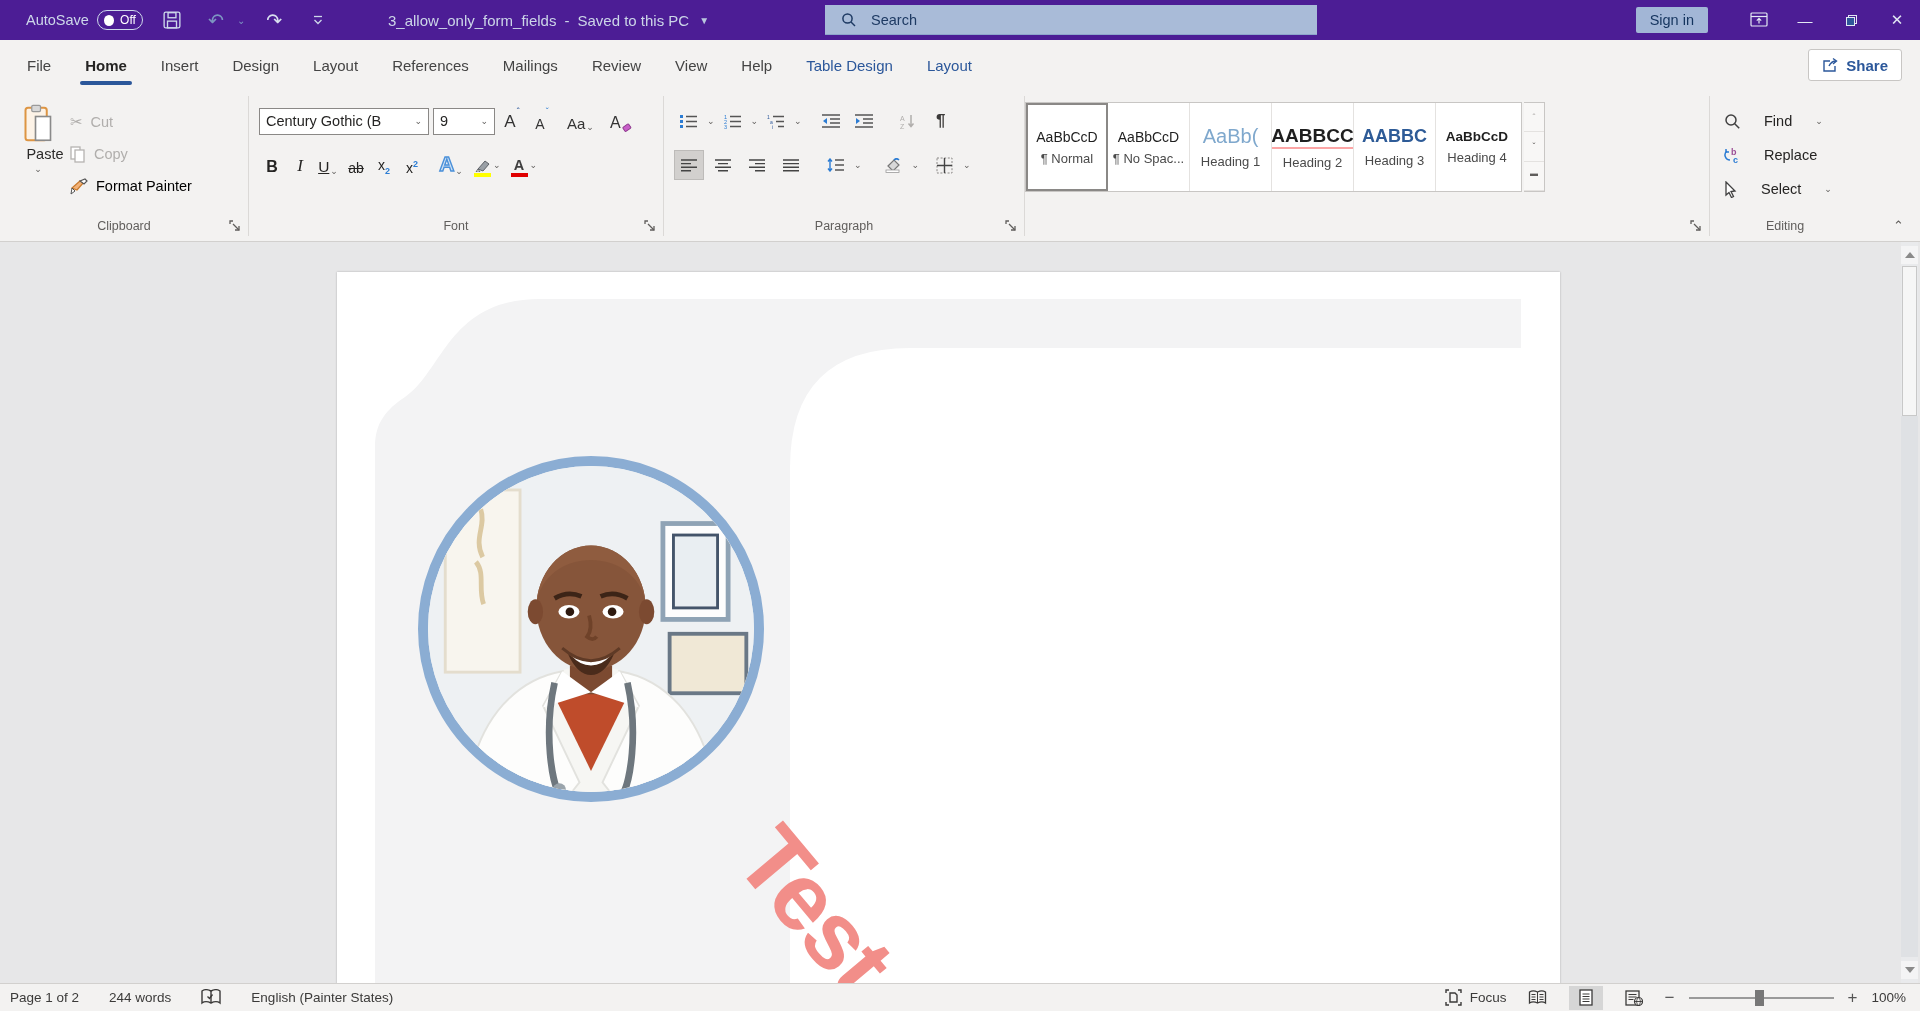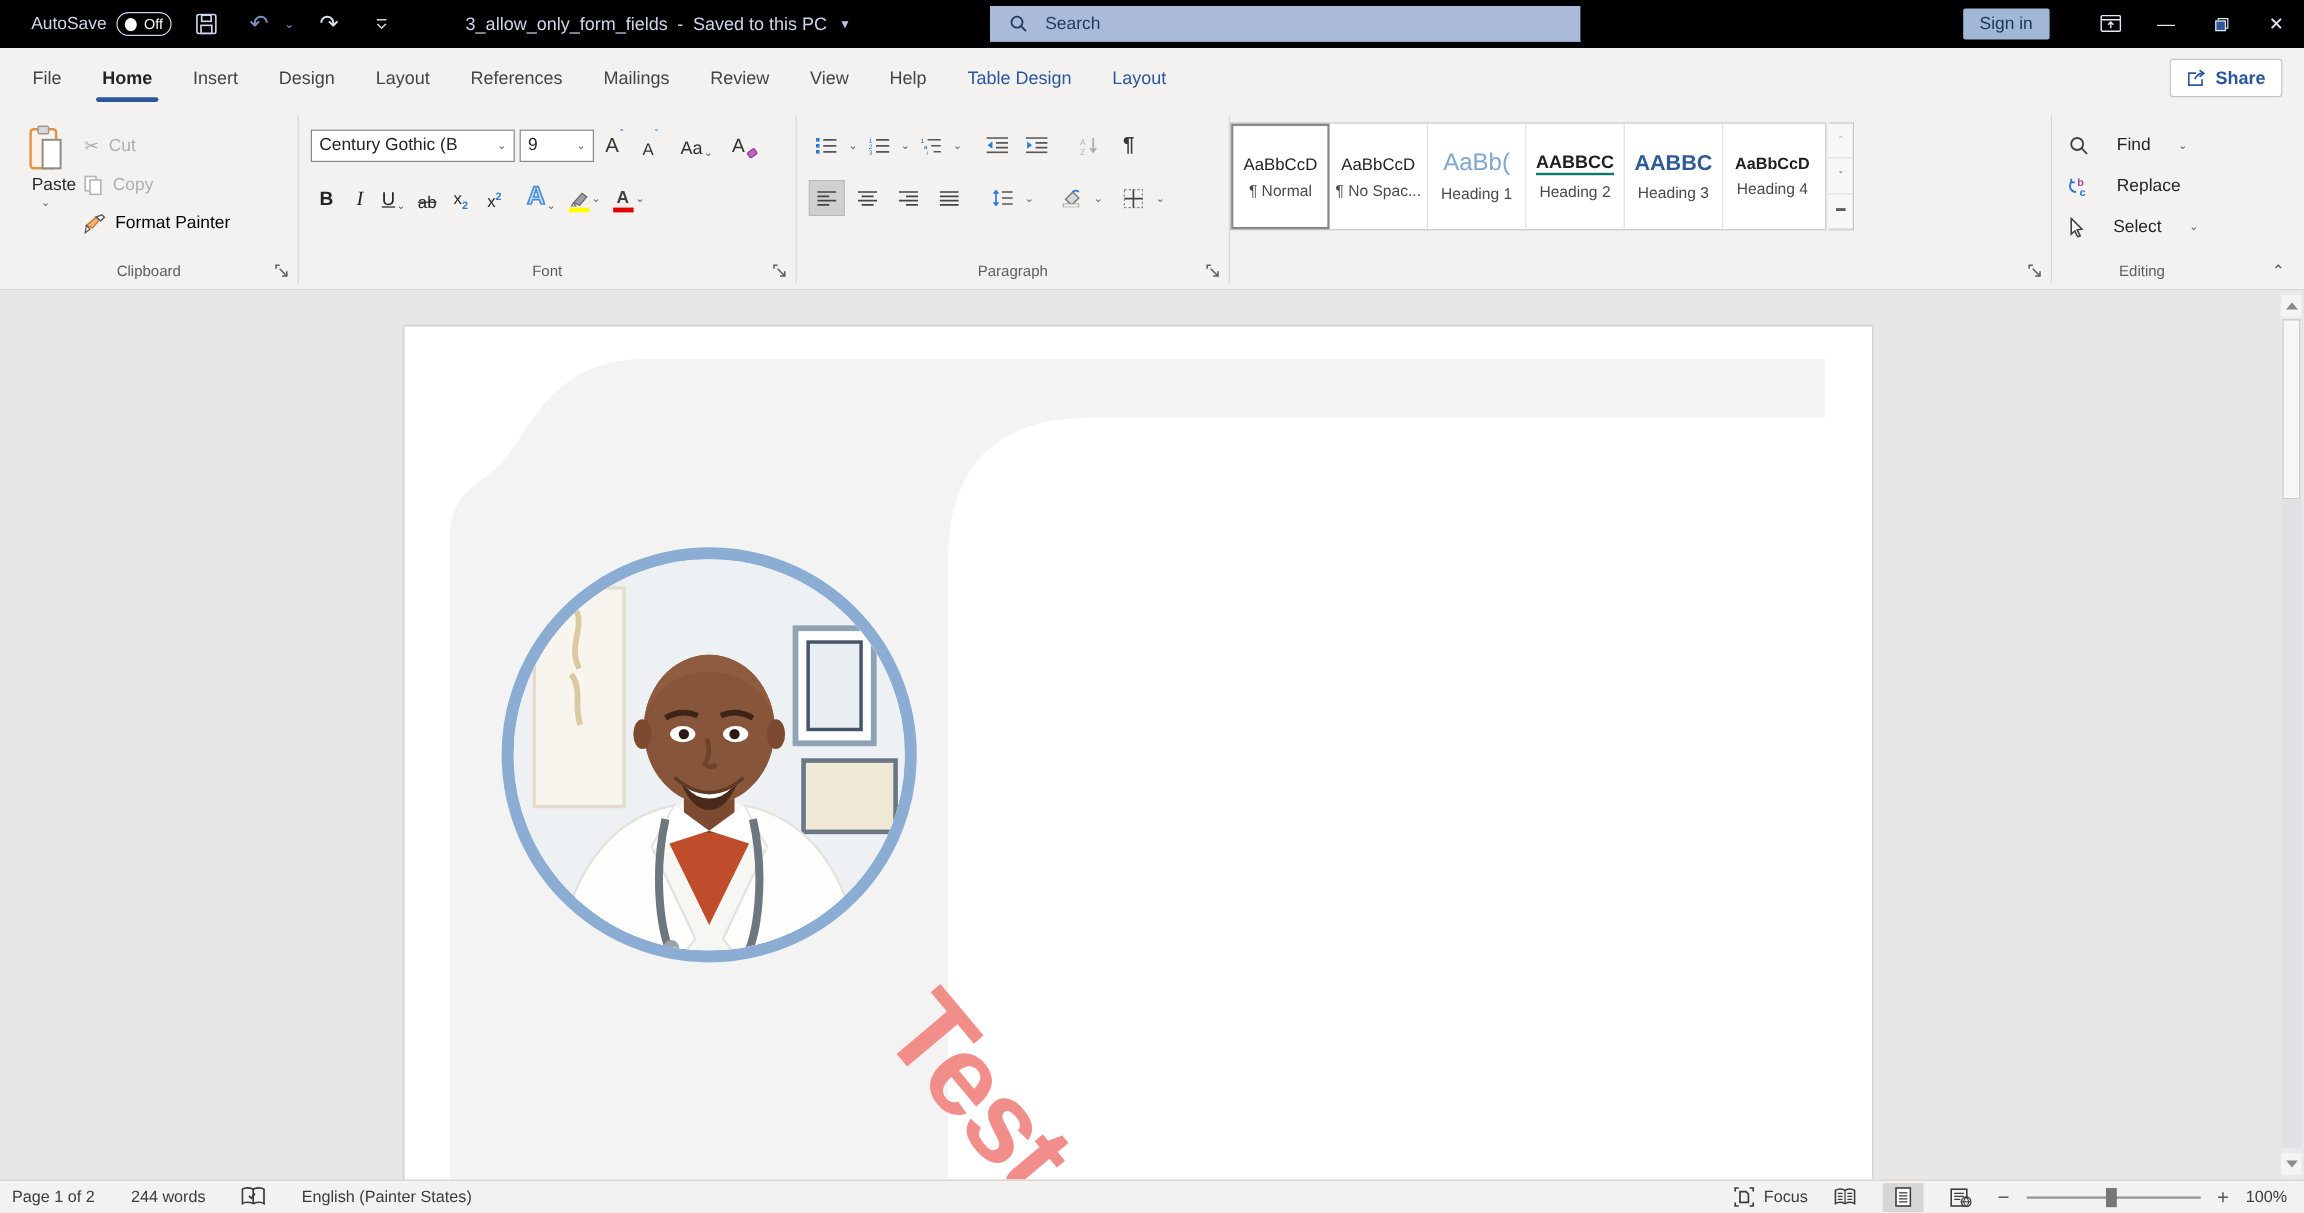--- a/index.html
+++ b/index.html
@@ -3,21 +3,21 @@
 <meta charset="utf-8">
 <style>
   * { margin:0; padding:0; box-sizing:border-box; }
   html,body { width:1920px; height:1011px; overflow:hidden;
     font-family:"Liberation Sans", sans-serif; background:#e7e7e8;
     -webkit-font-smoothing:antialiased; }
   svg { display:block; }
 
   
   .titlebar { position:absolute; left:0; top:0; width:1920px; height:40px;
-    background:#000000; color:#dbe3f1; display:flex; align-items:center; }
+    background:#4c1d95; color:#dbe3f1; display:flex; align-items:center; }
   .tb-left { display:flex; align-items:center; gap:14px; padding-left:26px; }
   .autosave { display:flex; align-items:center; gap:8px; font-size:14.5px; color:#cdd8ea; }
   .toggle { width:46px; height:20px; border:1.6px solid #cdd8ea; border-radius:11px;
     display:flex; align-items:center; padding:0 6px; gap:6px; cursor:default; }
   .toggle .knob { width:11px; height:11px; background:#fff; border-radius:50%; }
   .toggle .state { font-size:12px; color:#fff; }
   .qat-btn { width:30px; height:30px; display:flex; align-items:center; justify-content:center; }
   .undo-grayed { color:#7d95c2; font-size:19px; }
   .redo { color:#d9e1f0; font-size:19px; }
   .mini-chev { color:#7d95c2; font-size:10px; margin-left:-8px; }
@@ -100,21 +100,21 @@
 
   
   .grp.styles { width:684px; }
   .gallery { position:absolute; left:0px; top:12px; width:497px; height:90px;
     background:#fff; border:1px solid #c8c6c4; display:flex; }
   .stitem { width:82px; border-right:1px solid #e4e2e0; display:flex; flex-direction:column;
     align-items:center; justify-content:center; gap:6px; overflow:hidden; }
   .stitem.sel { border:2px solid #8a8886; outline:1px solid #fff; outline-offset:-3px; }
   .stprev { white-space:nowrap; color:#1f1f1f; font-size:14px; }
   .stprev.h1 { font-size:20px; color:#7fa8cd; }
-  .stprev.h2 { font-weight:bold; font-size:15px; border-bottom:2px solid #0f766e; }
+  .stprev.h2 { font-weight:bold; font-size:19px; border-bottom:2px solid #fca5a5; }
   .stprev.h3 { font-weight:bold; font-size:18px; color:#2e5b97; }
   .stprev.h4 { font-weight:bold; font-size:13.5px; }
   .stlbl { font-size:13px; color:#4a4a4a; white-space:nowrap; }
   .stscroll { position:absolute; left:499px; top:12px; width:21px; height:90px;
     border:1px solid #c8c6c4; border-left:none; background:#f8f7f6; display:flex;
     flex-direction:column; }
   .stscroll div { flex:1; display:flex; align-items:center; justify-content:center;
     font-size:9px; color:#605e5c; border-bottom:1px solid #e4e2e0; flex-direction:column; line-height:5px; }
 
   

